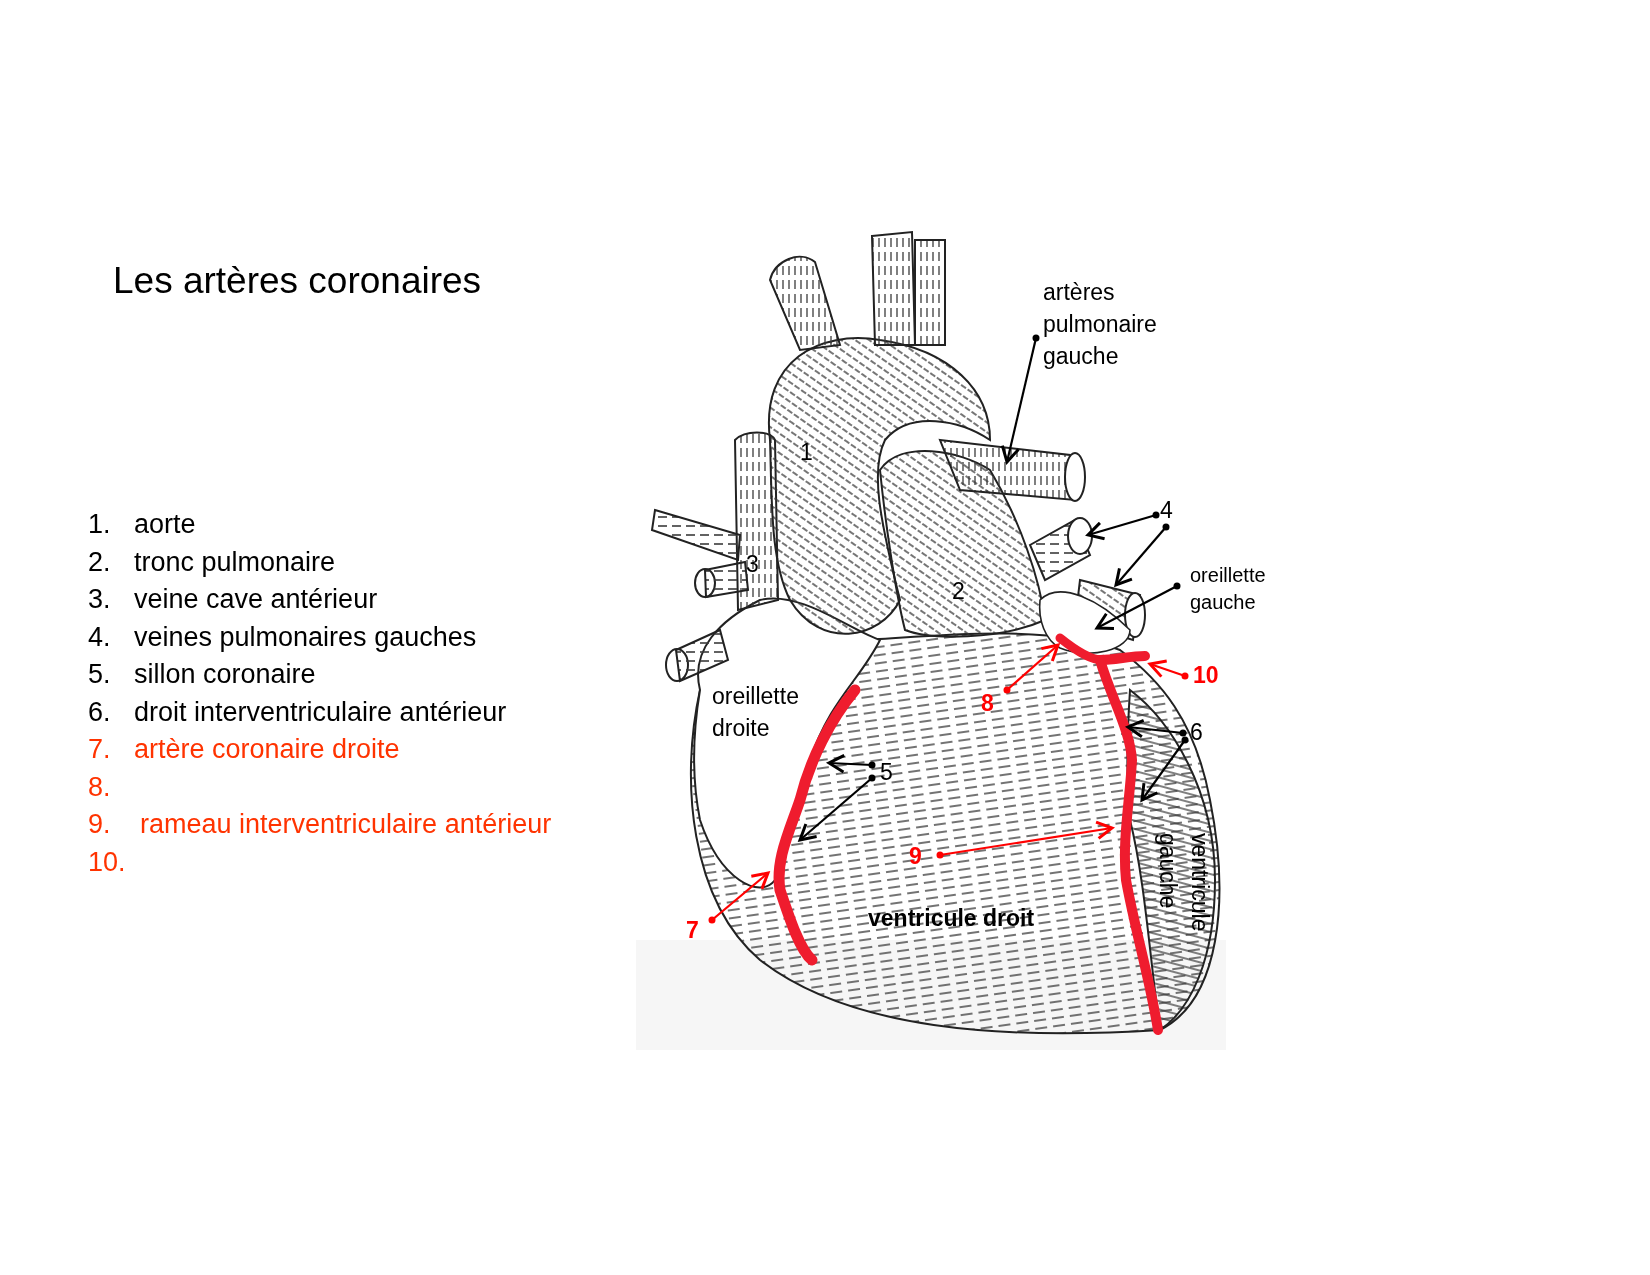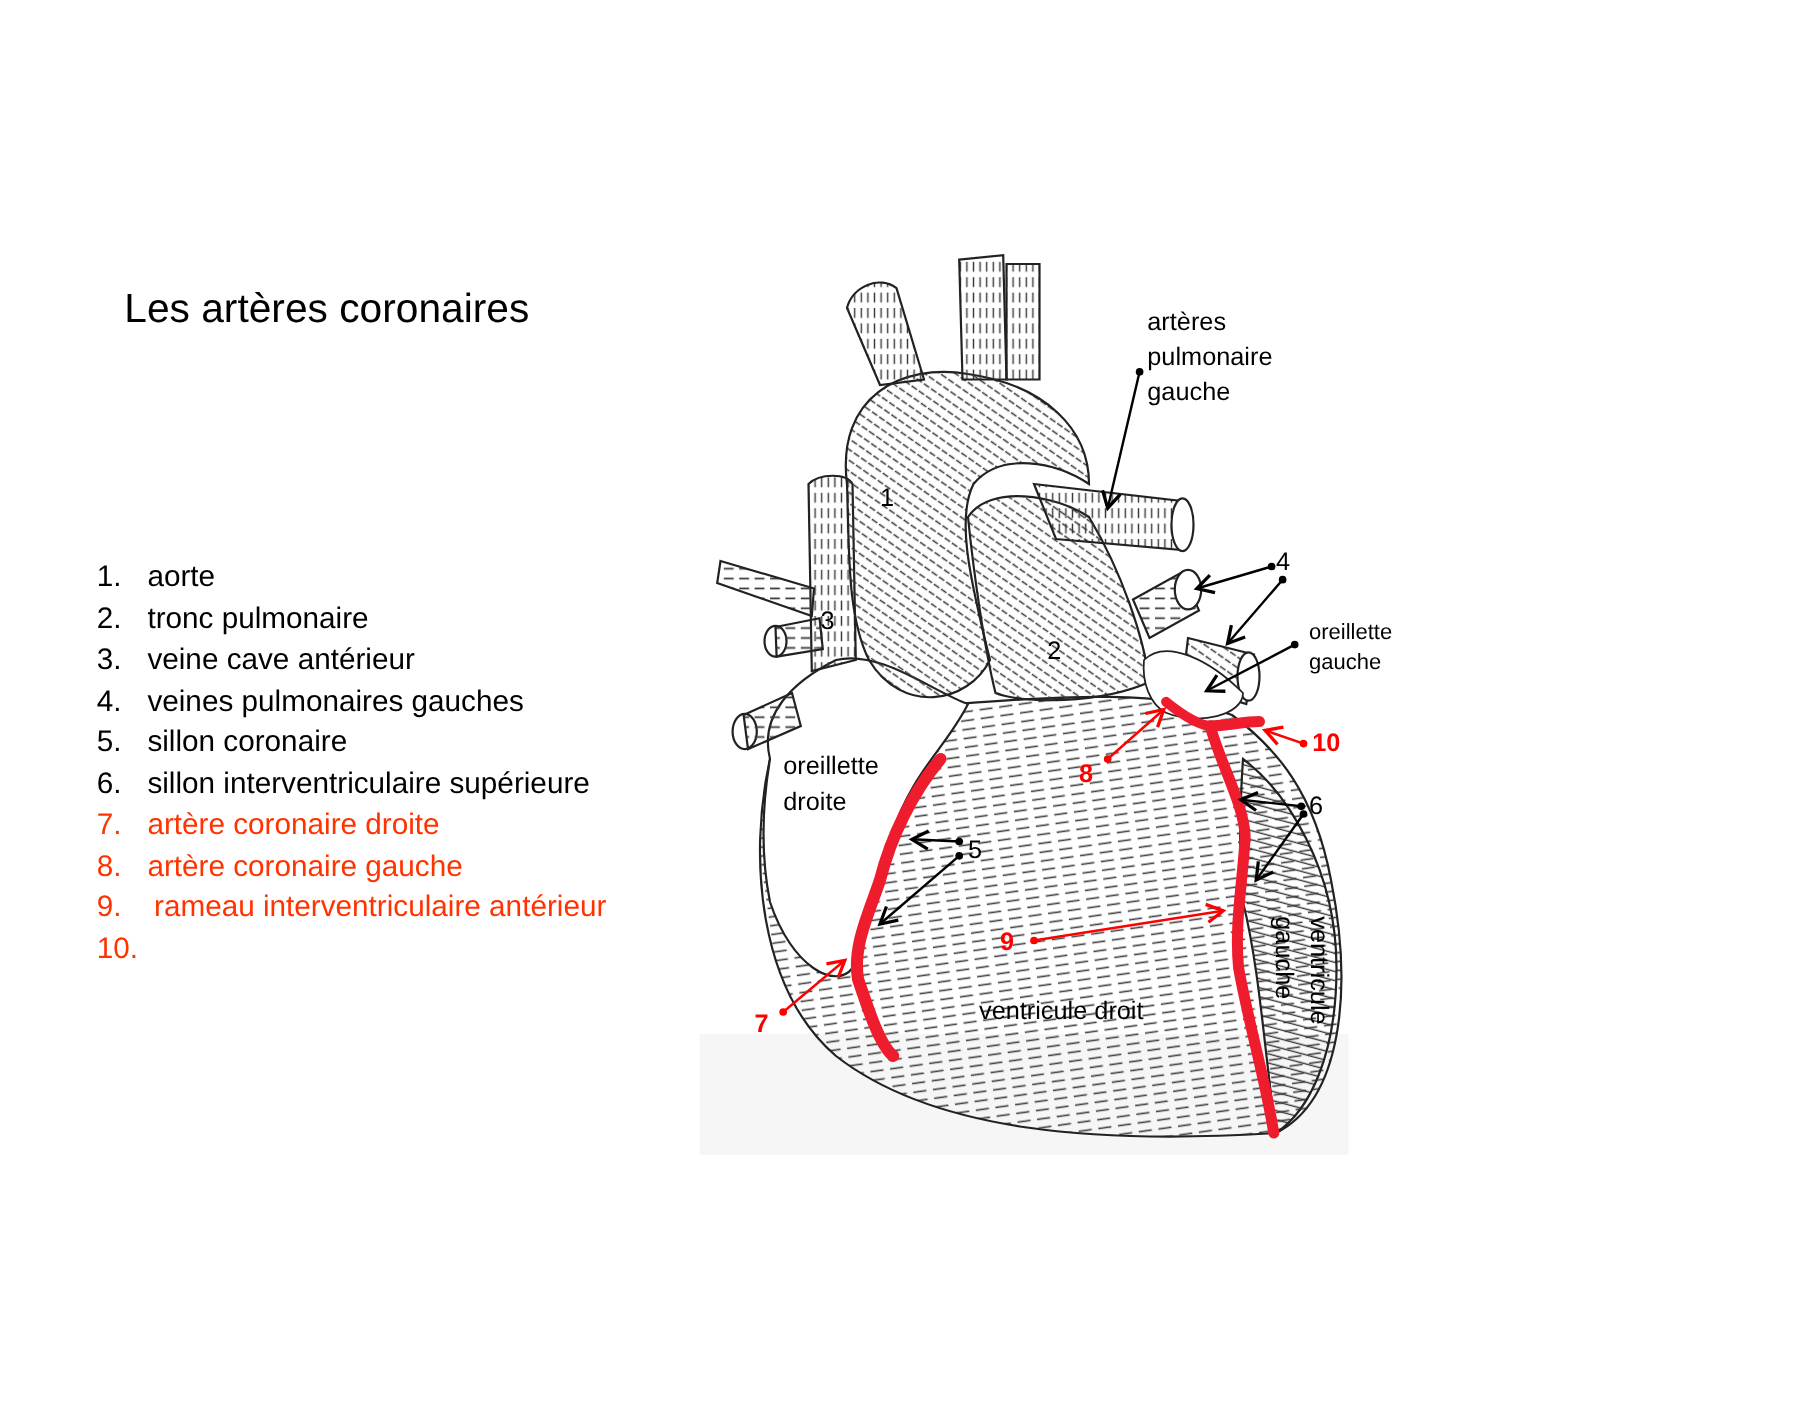--- a/index.html
+++ b/index.html
@@ -39,29 +39,28 @@
   <li>
       <span class="num">4.</span>
       <span class="txt">veines pulmonaires gauches</span>
     </li>
   <li>
       <span class="num">5.</span>
       <span class="txt">sillon coronaire</span>
     </li>
   <li>
       <span class="num">6.</span>
-      <span class="txt">sillon interventriculaire supérieure</span>
+      <span class="txt">droit interventriculaire antérieur</span>
     </li>
   <li class="red">
       <span class="num">7.</span>
       <span class="txt">artère coronaire droite</span>
     </li>
   <li class="red">
       <span class="num">8.</span>
-      <span class="txt">artère coronaire gauche</span>
     </li>
   <li class="red n9">
       <span class="num">9.</span>
       <span class="txt">rameau interventriculaire antérieur</span>
     </li>
   <li class="red n10">
       <span class="num">10.</span>
     </li>
 </ul>
 
@@ -186,18 +185,18 @@
 <div class="lbl sm" style="left:1190px;top:562px;">
   <div>oreillette</div>
   <div>gauche</div>
 </div>
 
 <div class="lbl" style="left:712px;top:680px;">
   <div>oreillette</div>
   <div>droite</div>
 </div>
 
-<div class="lbl" style="left:890px;top:902px;">ventricule droit</div>
+<div class="lbl" style="left:868px;top:902px;font-weight:bold;">ventricule droit</div>
 
 <div class="lbl rot" style="left:1216px;top:833px;">
   <div>ventricule</div>
   <div>gauche</div>
 </div>
 
 </body></html>

